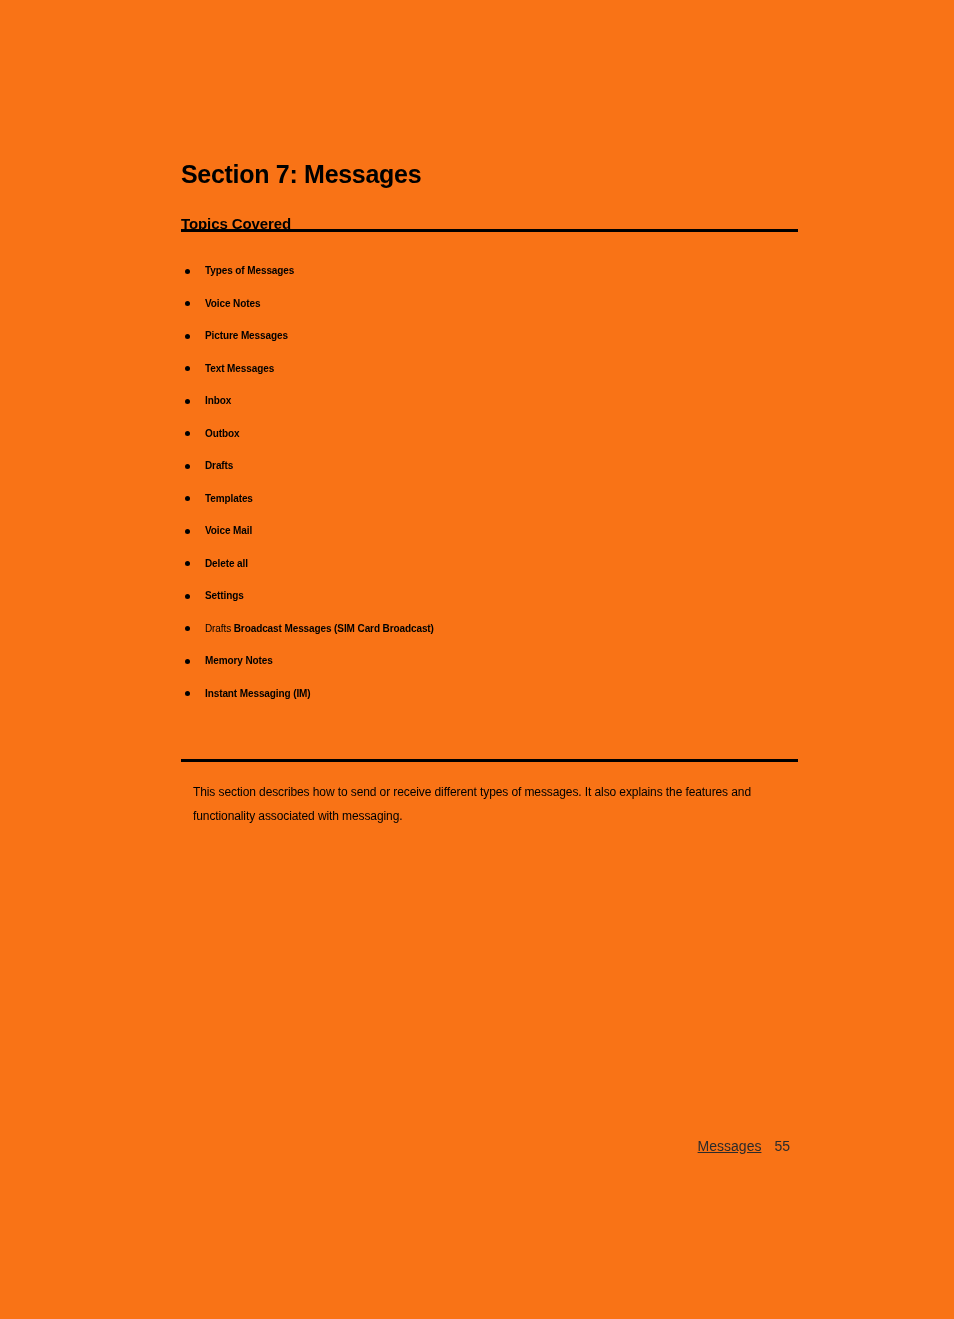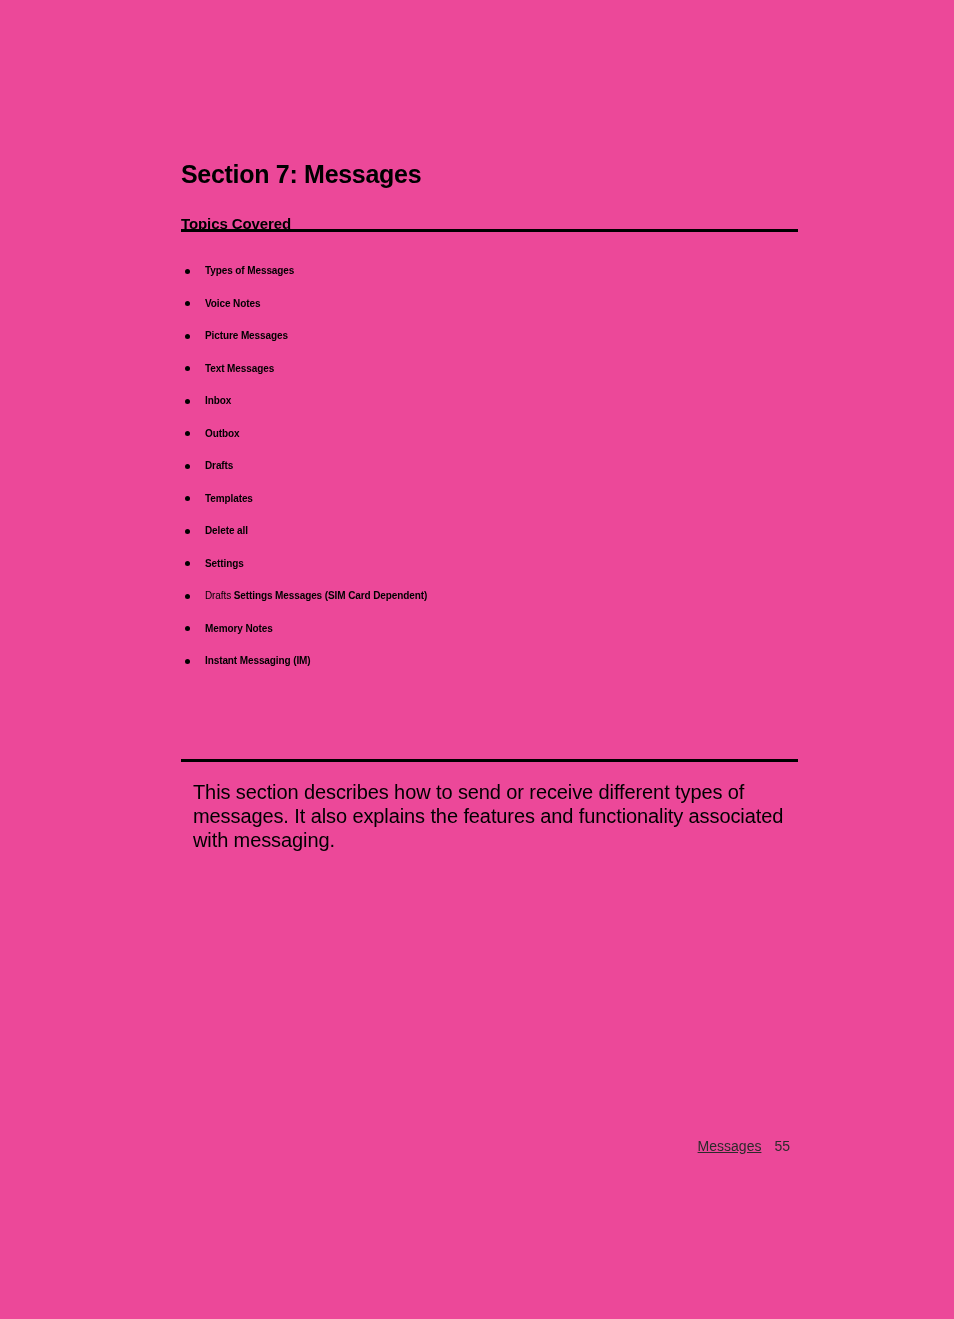--- a/index.html
+++ b/index.html
@@ -12,21 +12,21 @@
     height: 1319px;
     position: relative;
     font-family: "Liberation Sans", sans-serif;
     color: #000000;
     -webkit-font-smoothing: antialiased;
   }
 
   .page {
     position: absolute;
     inset: 0;
-    background: #ec4899;
+    background: #f97316;
   }
 
   
   .section-title {
     position: absolute;
     left: 181px;
     top: 142px;
     font-size: 25px;
     font-weight: bold;
     letter-spacing: -0.3px;
@@ -91,21 +91,21 @@
     font-weight: normal;
   }
 
   
   .intro {
     position: absolute;
     left: 193px;
     top: 780px;
     width: 600px;
     margin: 0;
-    font-size: 20px;
+    font-size: 12px;
     font-weight: normal;
     line-height: 24px;
     letter-spacing: -0.1px;
   }
 
   
   .footer {
     position: absolute;
     left: 600px;
     top: 1138px;
@@ -135,23 +135,24 @@
 
   <ul class="topics-list" id="topics-list">
       <li class="topic-item"><span class="topic-bullet"></span><span>Types of Messages</span></li>
       <li class="topic-item"><span class="topic-bullet"></span><span>Voice Notes</span></li>
       <li class="topic-item"><span class="topic-bullet"></span><span>Picture Messages</span></li>
       <li class="topic-item"><span class="topic-bullet"></span><span>Text Messages</span></li>
       <li class="topic-item"><span class="topic-bullet"></span><span>Inbox</span></li>
       <li class="topic-item"><span class="topic-bullet"></span><span>Outbox</span></li>
       <li class="topic-item"><span class="topic-bullet"></span><span>Drafts</span></li>
       <li class="topic-item"><span class="topic-bullet"></span><span>Templates</span></li>
+      <li class="topic-item"><span class="topic-bullet"></span><span>Voice Mail</span></li>
       <li class="topic-item"><span class="topic-bullet"></span><span>Delete all</span></li>
       <li class="topic-item"><span class="topic-bullet"></span><span>Settings</span></li>
-      <li class="topic-item"><span class="topic-bullet"></span><span class="topic-label-light">Drafts </span><span>Settings Messages (SIM Card Dependent)</span></li>
+      <li class="topic-item"><span class="topic-bullet"></span><span class="topic-label-light">Drafts </span><span>Broadcast Messages (SIM Card Broadcast)</span></li>
       <li class="topic-item"><span class="topic-bullet"></span><span>Memory Notes</span></li>
       <li class="topic-item"><span class="topic-bullet"></span><span>Instant Messaging (IM)</span></li>
     </ul>
 
   <div class="rule rule-bottom"></div>
 
   <p class="intro">This section describes how to send or receive different types of messages. It also explains the features and functionality associated with messaging.</p>
 
   <div class="footer">
     <span class="footer-label">Messages</span>

